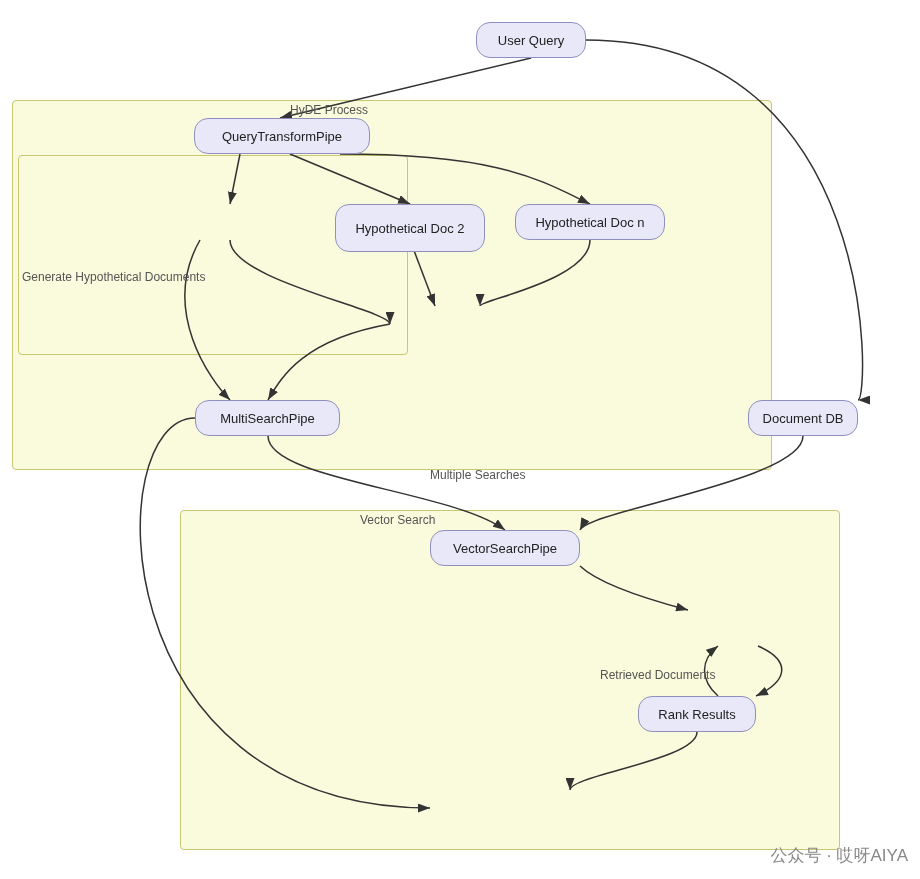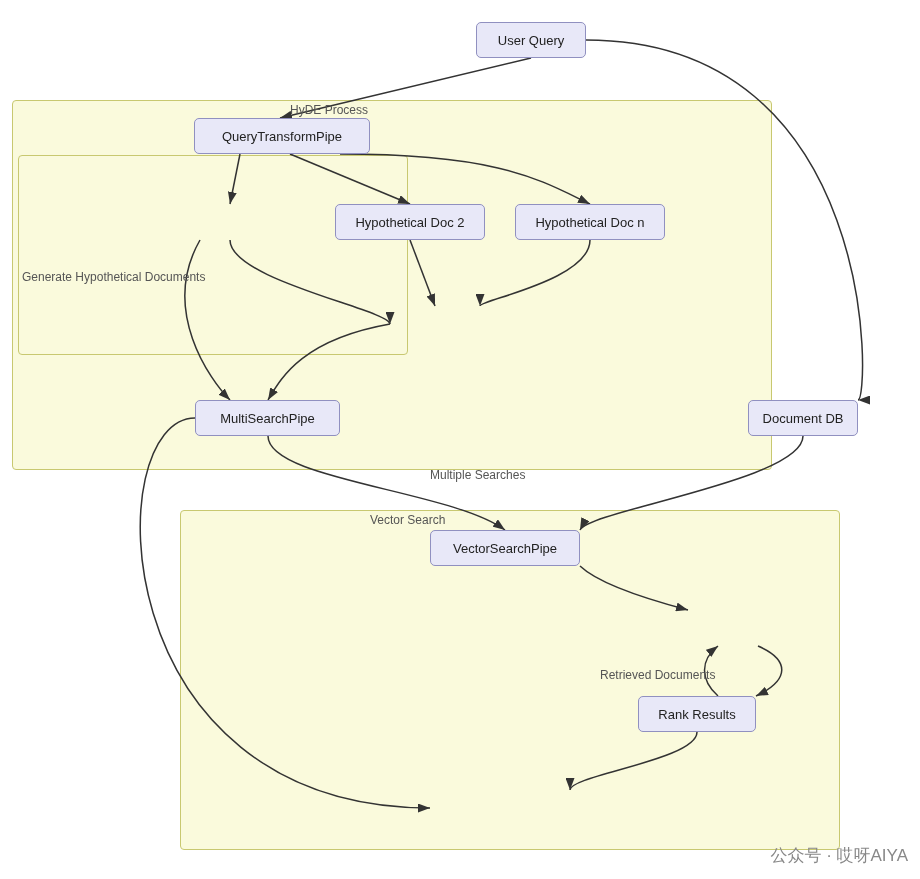--- a/index.html
+++ b/index.html
@@ -21,21 +21,21 @@
       top: 0; left: 0;
       width: 920px;
       height: 879px;
       pointer-events: none;
       z-index: 1;
     }
     .box {
       position: absolute;
       background: #e8e8f8;
       border: 1.5px solid #9090c0;
-      border-radius: 5px;
+      border-radius: 14px;
       display: flex;
       align-items: center;
       justify-content: center;
       font-size: 13px;
       color: #222;
       text-align: center;
       z-index: 2;
       padding: 12px 8px;
     }
     .region {
@@ -71,31 +71,31 @@
 
 <div id="diagram-container">
 
   <div class="region" style="left:12px; top:100px; width:760px; height:370px;"></div>
   <div class="region-label" style="left:290px; top:103px;">HyDE Process</div>
 
   <div class="region" style="left:18px; top:155px; width:390px; height:200px;"></div>
   <div class="region-label" style="left:22px; top:270px;">Generate Hypothetical Documents</div>
 
   <div class="region" style="left:180px; top:510px; width:660px; height:340px;"></div>
-  <div class="region-label" style="left:370px; top:513px;text-align:right;">Vector Search</div>
+  <div class="region-label" style="left:360px; top:513px;text-align:right;">Vector Search</div>
 
   <div class="arrow-label" style="left:430px; top:468px;">Multiple Searches</div>
   <div class="arrow-label" style="left:600px; top:668px;">Retrieved Documents</div>
 
   <div class="box" style="left:476px; top:22px; width:110px; height:36px;">User Query</div>
 
   <div class="box" style="left:194px; top:118px; width:176px; height:36px;">QueryTransformPipe</div>
 
 
-  <div class="box" style="left:335px; top:204px; width:150px; height:36px;">Hypothetical Doc 2</div>
+  <div class="box" style="left:335px; top:204px; width:150px; height:48px;">Hypothetical Doc 2</div>
 
   <div class="box" style="left:515px; top:204px; width:150px; height:36px;">Hypothetical Doc n</div>
 
 
   <div class="box" style="left:195px; top:400px; width:145px; height:36px;text-align:right;">MultiSearchPipe</div>
 
   <div class="box" style="left:748px; top:400px; width:110px; height:36px;">Document DB</div>
 
   <div class="box" style="left:430px; top:530px; width:150px; height:36px;">VectorSearchPipe</div>
 

